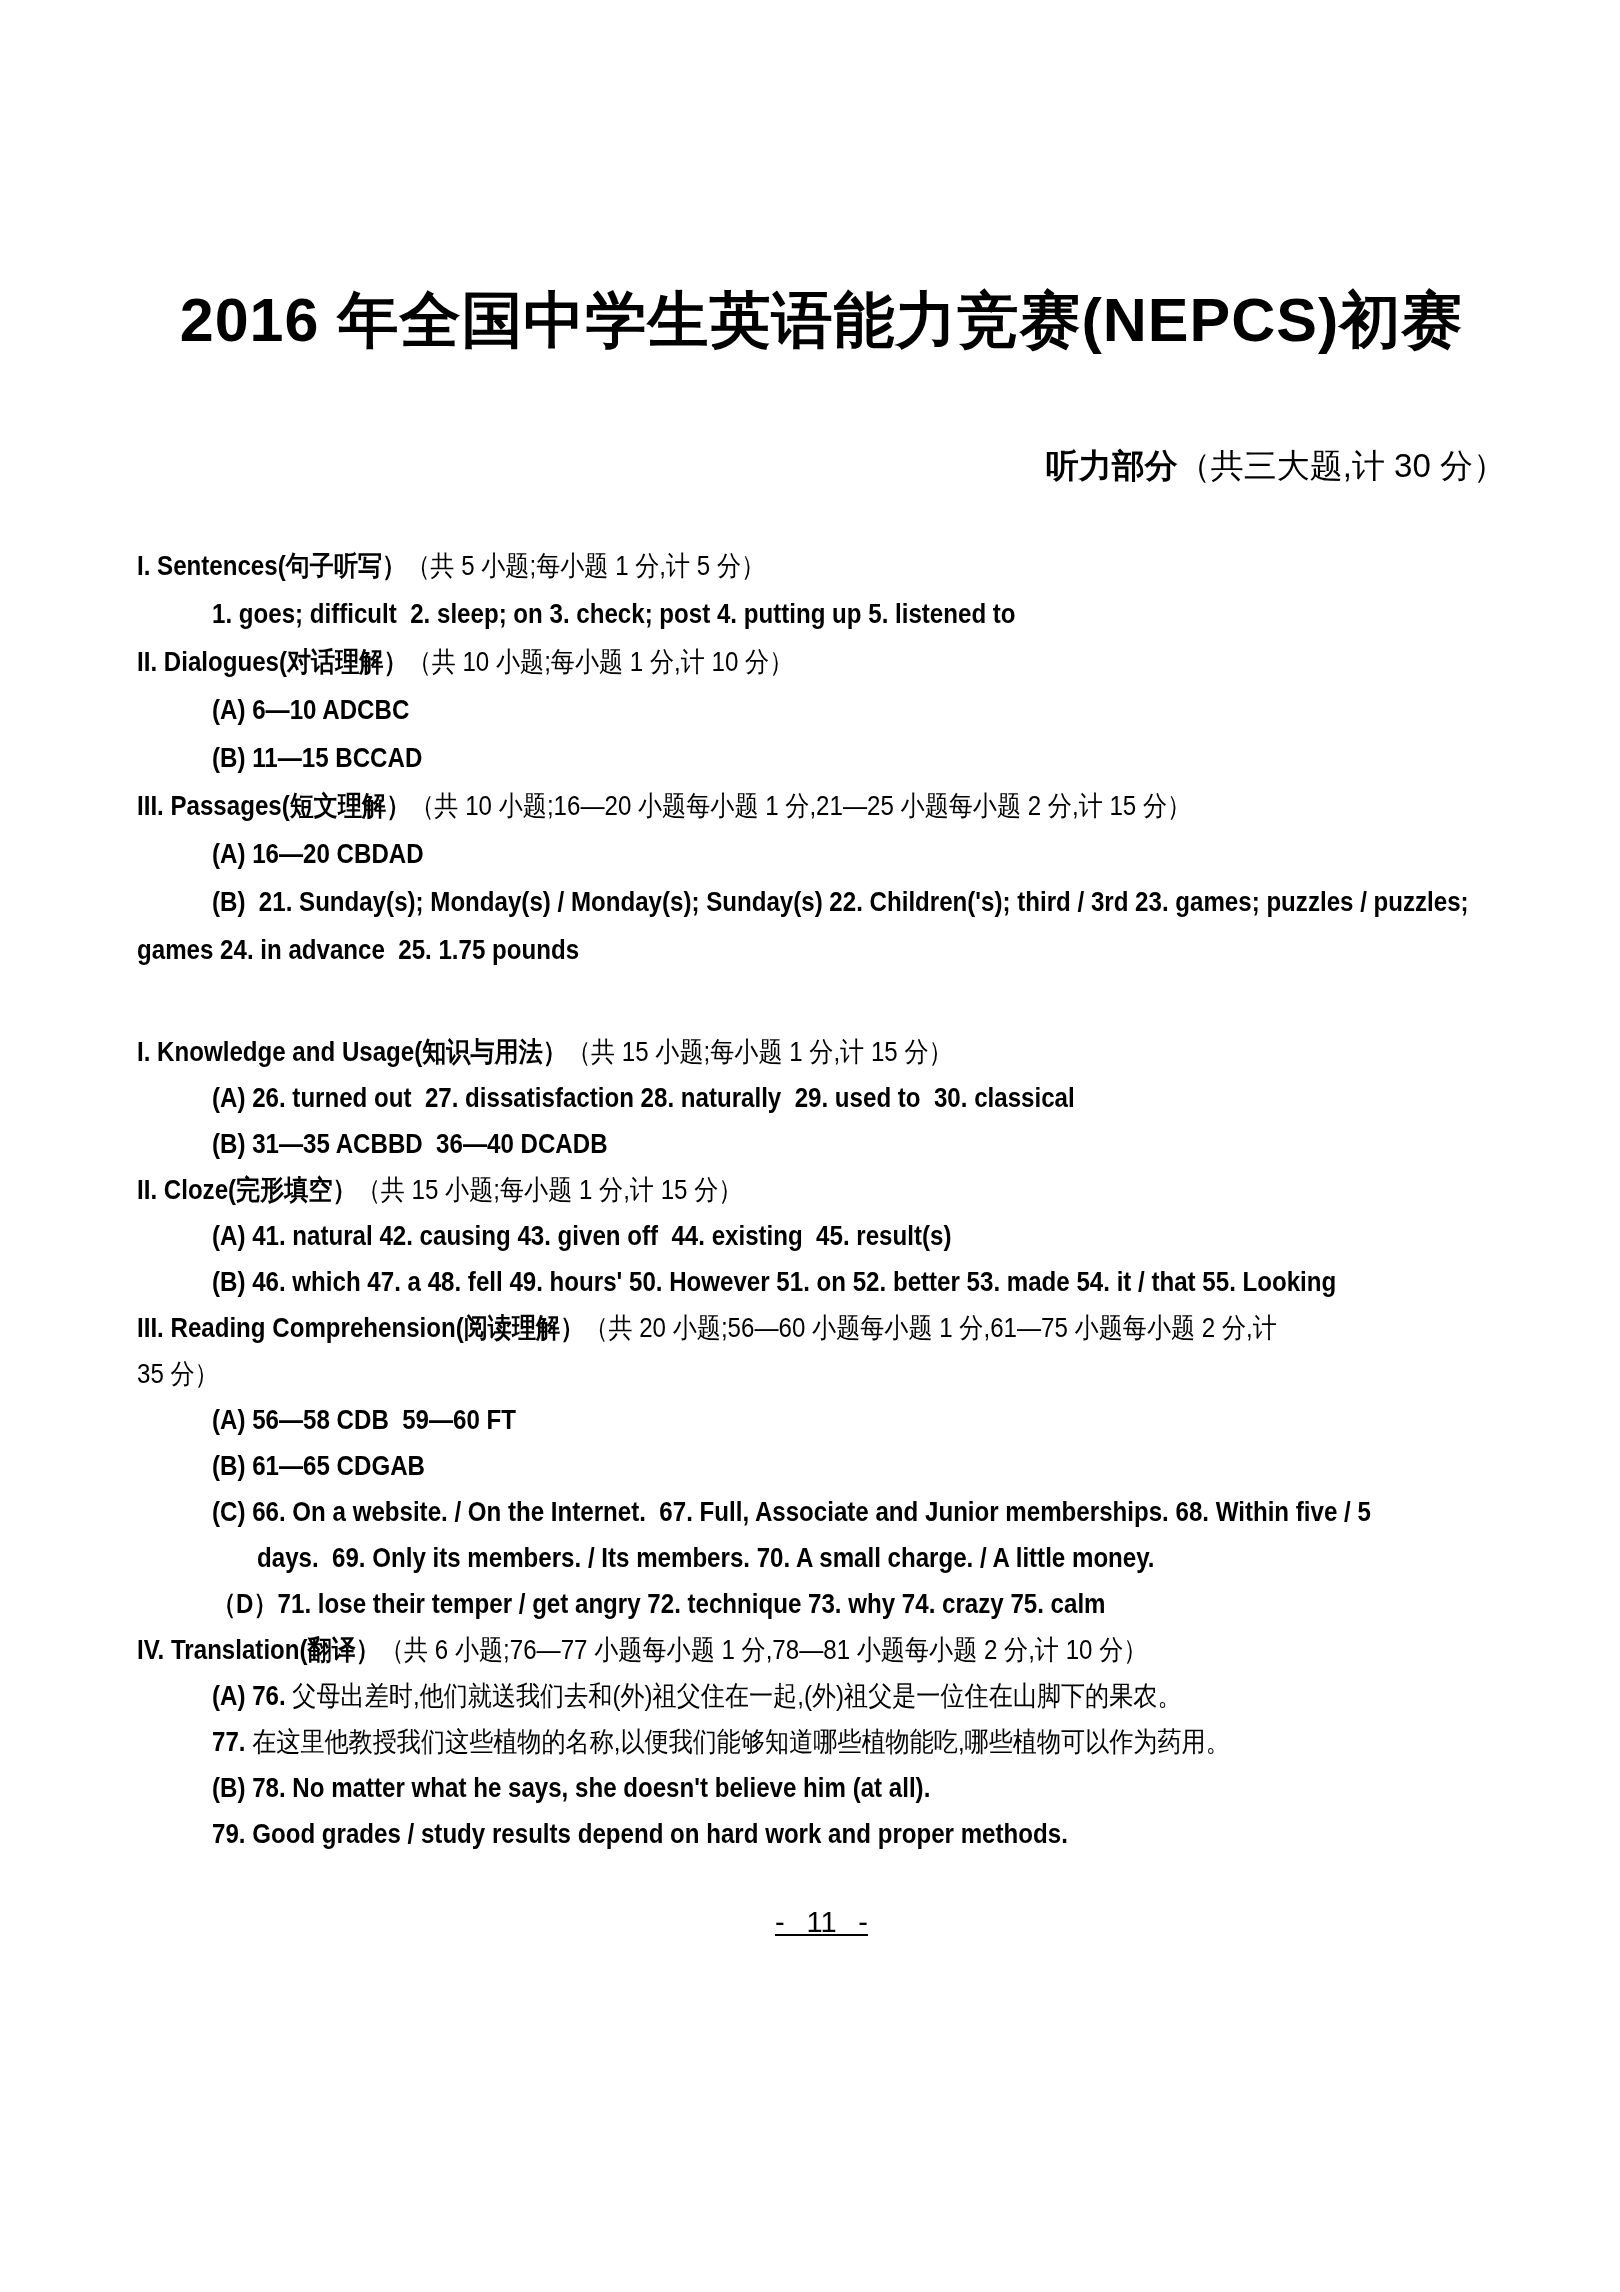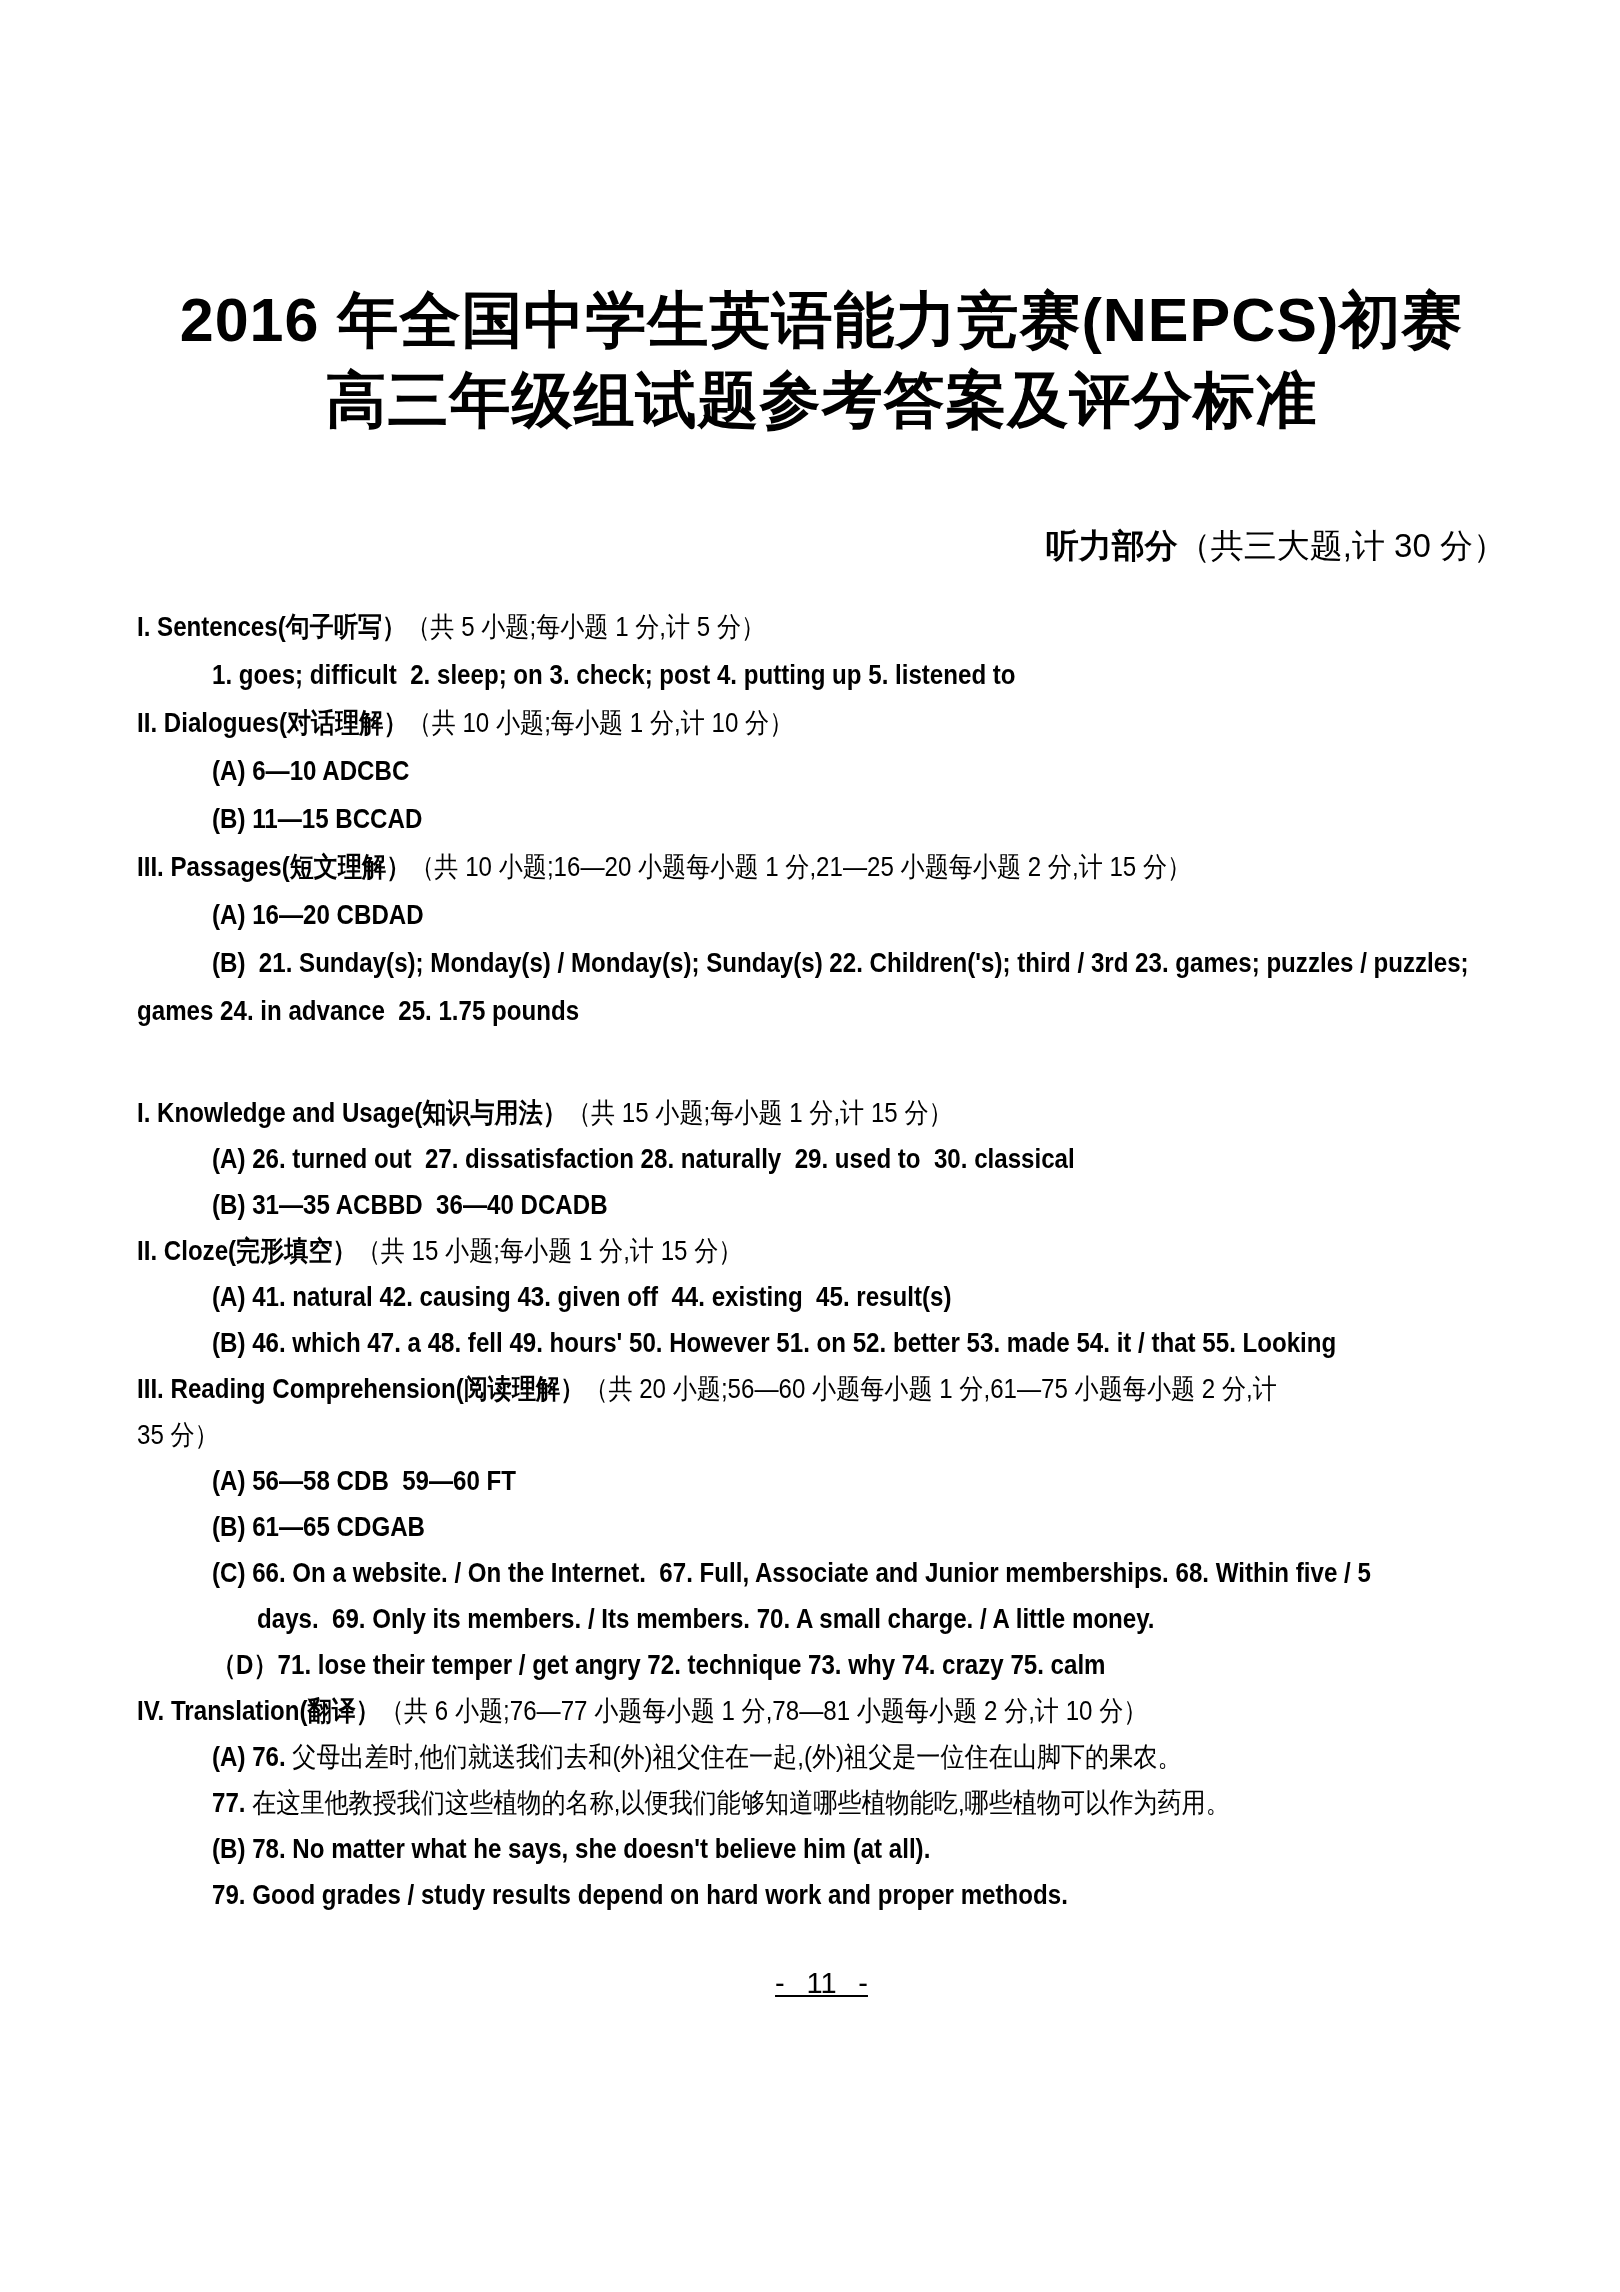--- a/index.html
+++ b/index.html
@@ -24,21 +24,21 @@
   }
   .part-heading {
     margin-top:82px;
     font-size:33px;
     line-height:47px;
     text-align:right;
     white-space:pre;
   }
   .part-heading.written { margin-top:51px; }
   .ph-bold { font-weight:700; }
-  .lines { margin-top:34px; }
+  .lines { margin-top:53px; }
   .lines.listening .line { line-height:48px; }
   .lines.written { margin-top:55px; }
   .lines.written .line { line-height:46px; }
   .line {
     white-space:pre;
     font-size:27.4px;
     font-weight:400;
     transform:scaleX(0.88);
     transform-origin:0 50%;
   }
@@ -55,21 +55,20 @@
     text-decoration:underline;
   }
 </style>
 </head>
 <body>
 
 <div class="page">
 
   <h1 class="title">
     <div>2016 年全国中学生英语能力竞赛(NEPCS)初赛</div>
-    <div>高三年级组试题参考答案及评分标准</div>
   </h1>
 
   <section>
     <div class="part-heading"><span class="ph-bold">听力部分</span><span>（共三大题,计 30 分）</span></div>
     <div class="lines listening">
         <div class="line indent-0"><span class="bold">I. Sentences(句子听写）</span><span>（共 5 小题;每小题 1 分,计 5 分）</span></div>
         <div class="line indent-1"><span class="bold">1. goes; difficult  2. sleep; on 3. check; post 4. putting up 5. listened to</span></div>
         <div class="line indent-0"><span class="bold">II. Dialogues(对话理解）</span><span>（共 10 小题;每小题 1 分,计 10 分）</span></div>
         <div class="line indent-1"><span class="bold">(A) 6—10 ADCBC</span></div>
         <div class="line indent-1"><span class="bold">(B) 11—15 BCCAD</span></div>

